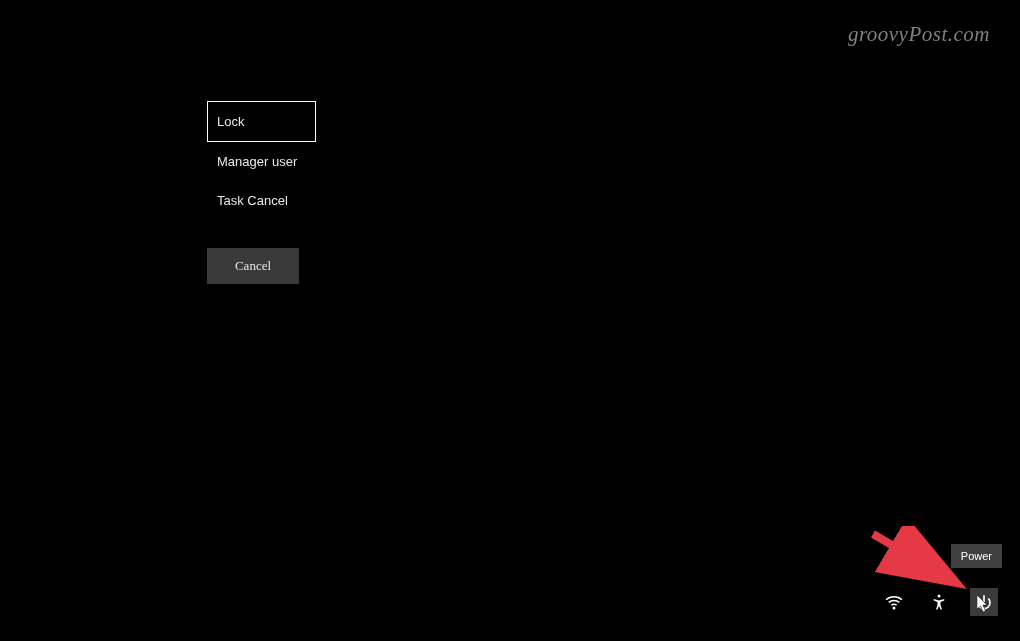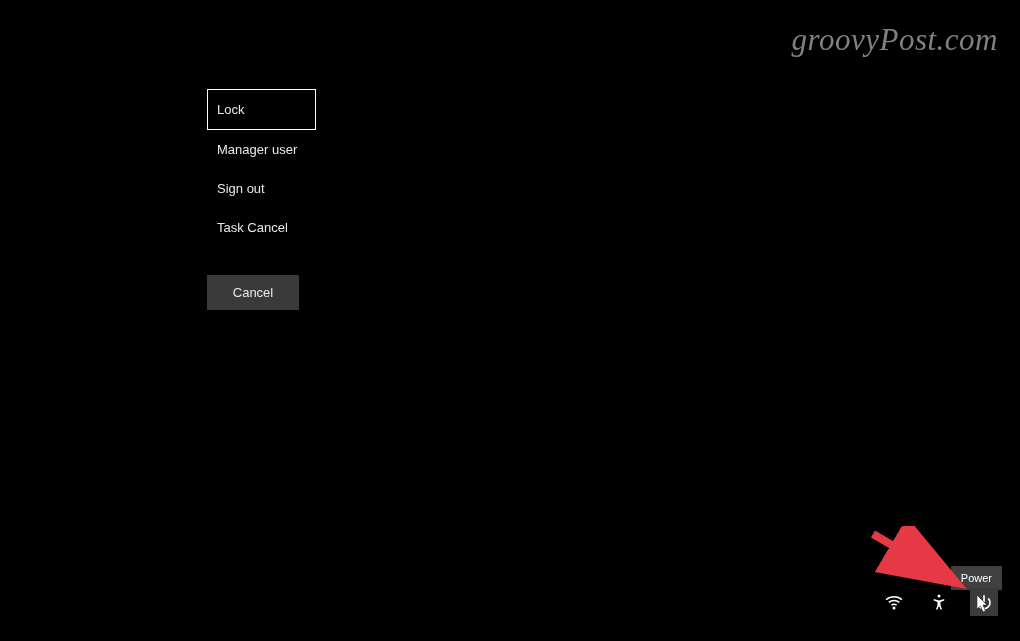--- a/index.html
+++ b/index.html
@@ -11,30 +11,30 @@
       width: 1020px;
       height: 641px;
       background: #000000;
       font-family: 'Segoe UI', Tahoma, sans-serif;
       position: relative;
       overflow: hidden;
     }
     .watermark {
       position: absolute;
       top: 22px;
-      right: 22px;
+      right: 30px;
       font-family: Georgia, 'Times New Roman', serif;
       font-style: italic;
-      font-size: 31px;
+      font-size: 21px;
       color: #808080;
       letter-spacing: 0.5px;
     }
     .menu-container {
       position: absolute;
-      top: 89px;
+      top: 101px;
       left: 207px;
       width: 200px;
     }
     .menu-item {
       color: #e8e8e8;
       font-size: 13px;
       padding: 12px 10px;
       cursor: pointer;
       font-weight: 400;
     }
@@ -48,21 +48,21 @@
     }
     .cancel-button {
       background: #3a3a3a;
       color: #e8e8e8;
       font-size: 13px;
       text-align: center;
       padding: 10px 0;
       width: 92px;
       cursor: pointer;
       border: none;
-      font-family: Liberation Sans, sans-serif;
+      font-family: Liberation Serif, serif;
     }
     .bottom-icons {
       position: absolute;
       bottom: 25px;
       right: 22px;
       display: flex;
       gap: 17px;
       align-items: center;
     }
     .icon-button {
@@ -72,21 +72,21 @@
       align-items: center;
       justify-content: center;
       cursor: pointer;
       color: #ffffff;
     }
     .icon-button.active {
       background: #3a3a3a;
     }
     .tooltip {
       position: absolute;
-      bottom: 51px;
+      bottom: 73px;
       right: 18px;
       background: #404040;
       color: #ffffff;
       font-size: 11px;
       padding: 6px 10px;
     }
     .arrow {
       position: absolute;
       bottom: 45px;
       right: 45px;
@@ -104,23 +104,20 @@
 <body>
 
 <div class="watermark">groovyPost.com</div>
 
 <div class="menu-container">
   <div class="menu-item selected">
     <span>Lock</span>
   </div>
   <div class="menu-item">
     <span>Manager user</span>
-  </div>
-  <div class="menu-item">
-    <span>Sign out</span>
   </div>
   <div class="menu-item">
     <span>Task Cancel</span>
   </div>
   <div class="menu-spacer"></div>
   <button class="cancel-button">Cancel</button>
 </div>
 
 <div class="tooltip">Power</div>
 

